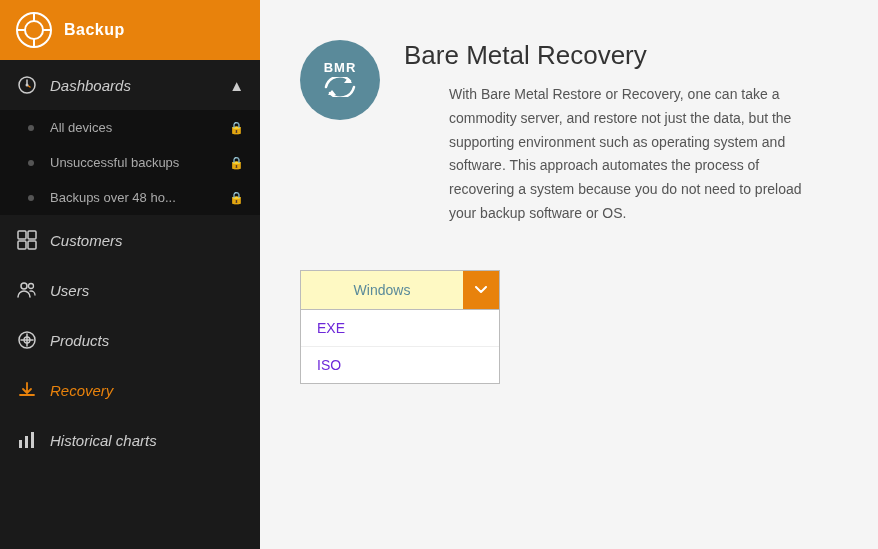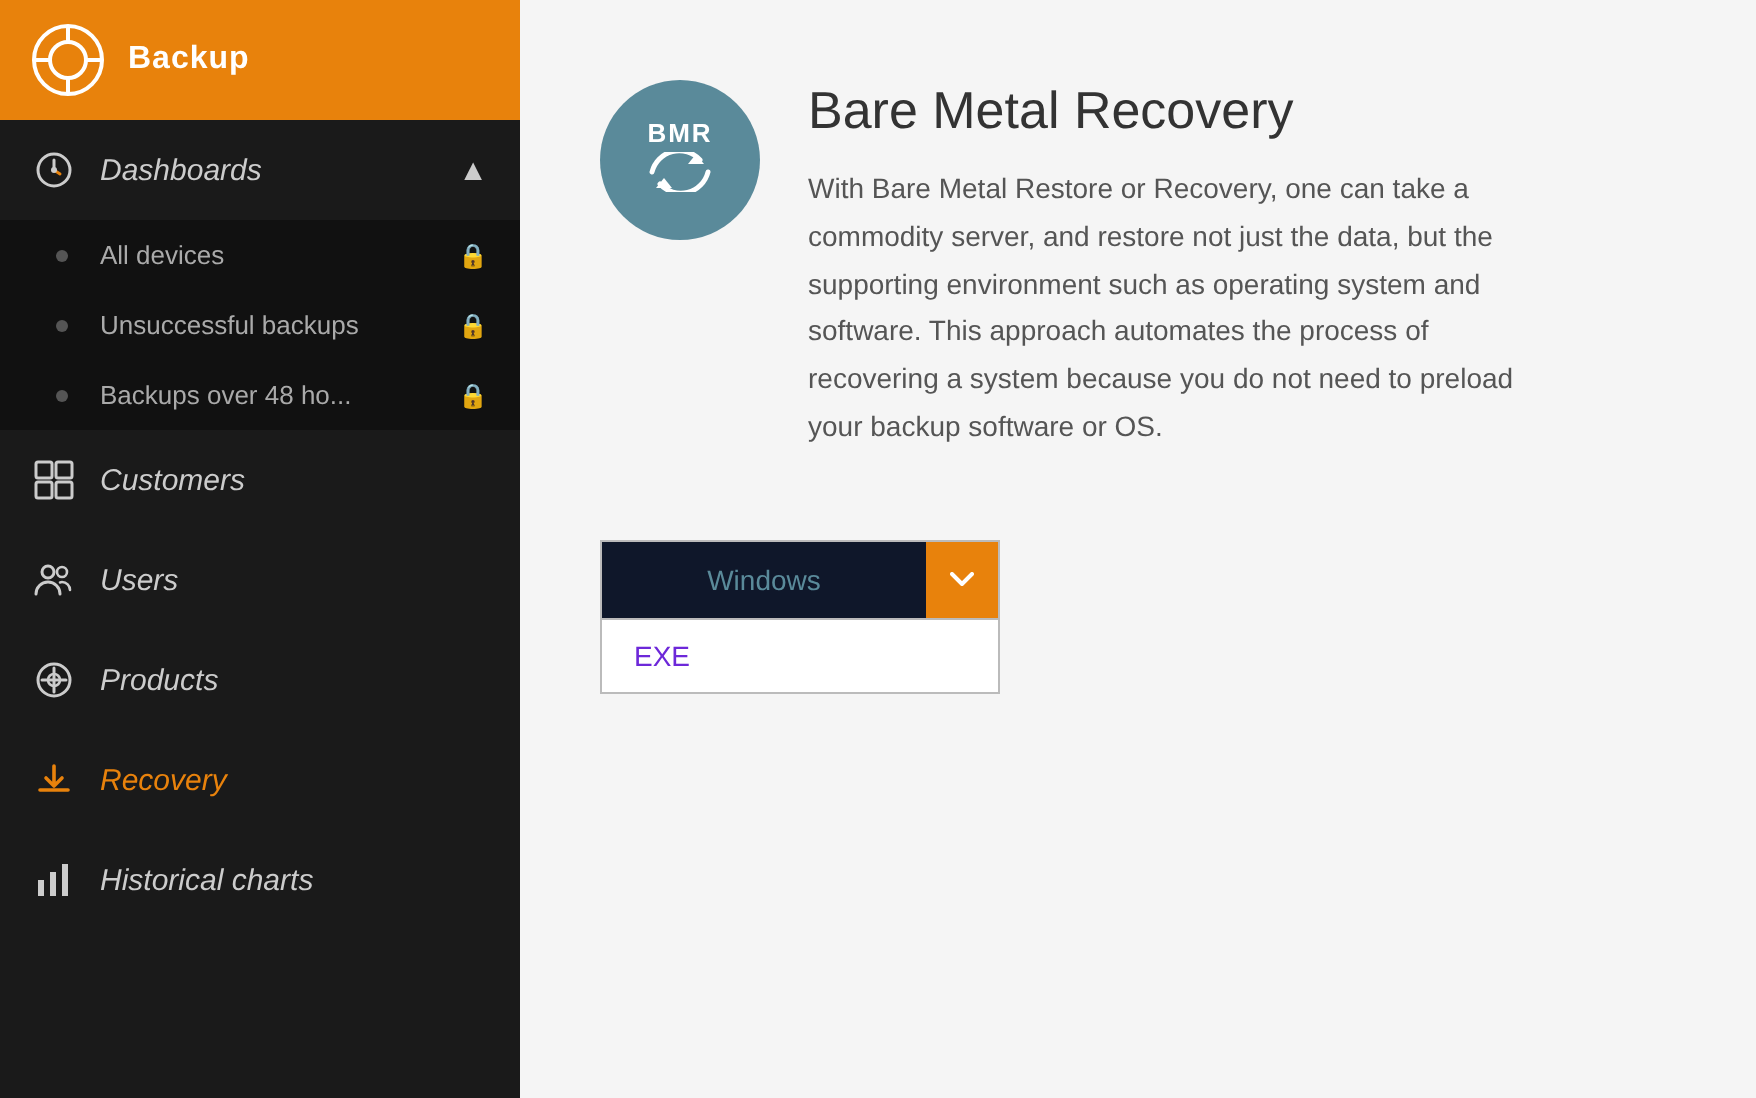--- a/index.html
+++ b/index.html
@@ -147,32 +147,33 @@
       color: #333;
       font-weight: 300;
       margin-bottom: 12px;
     }
 
     .bmr-description {
       color: #555;
       font-size: 14px;
       line-height: 1.7;
       max-width: 360px;
+      margin-left: 45px;
     }
 
     .dropdown-container {
       margin-top: 24px;
       position: relative;
     }
 
     .dropdown-select {
       display: flex;
       align-items: center;
       border: 1px solid #bbb;
-      background: #0f172a;
+      background: #fef9c3;
       width: 200px;
     }
 
     .dropdown-value {
       flex: 1;
       padding: 10px 16px;
       color: #5a8a9a;
       font-size: 14px;
       text-align: center;
     }
@@ -346,16 +347,17 @@
     <div class="dropdown-select">
       <span class="dropdown-value">Windows</span>
       <div class="dropdown-arrow-btn">
         <svg width="12" height="8" viewBox="0 0 12 8">
           <path d="M1 1l5 5 5-5" stroke="#fff" stroke-width="2" stroke-linecap="round" stroke-linejoin="round" fill="none"></path>
         </svg>
       </div>
     </div>
     <div class="dropdown-options">
       <div class="dropdown-option">EXE</div>
+      <div class="dropdown-option">ISO</div>
     </div>
   </div>
 
 </div>
 
 </body></html>

